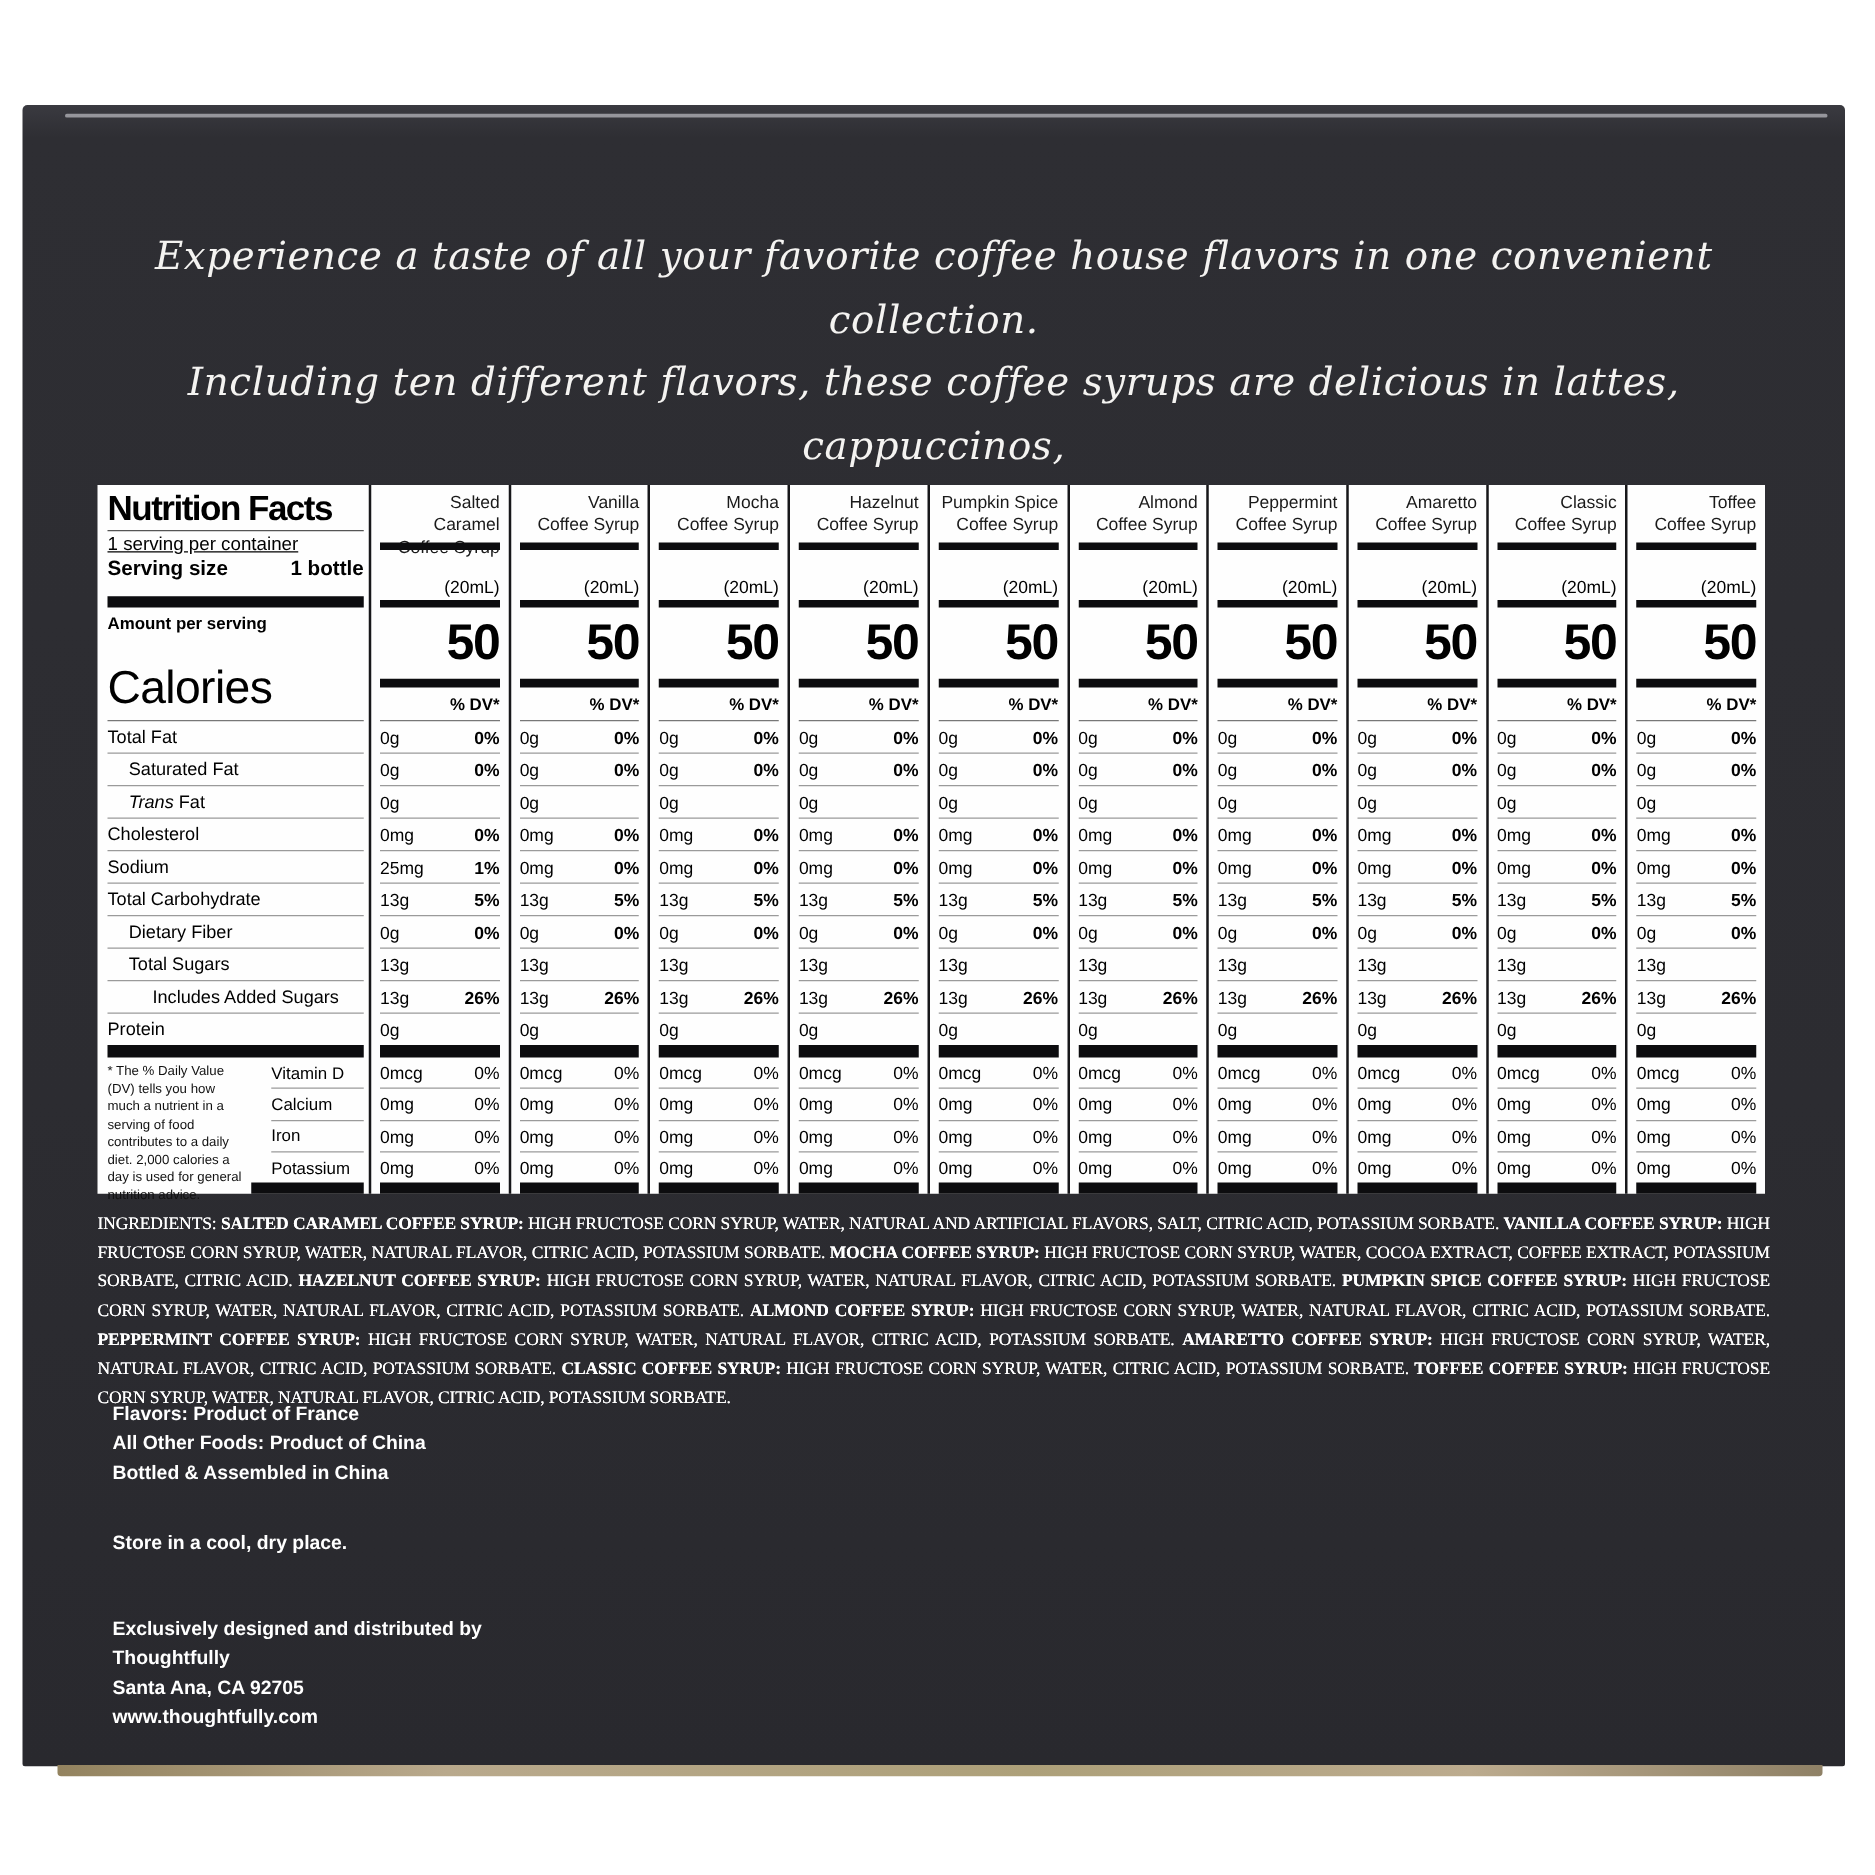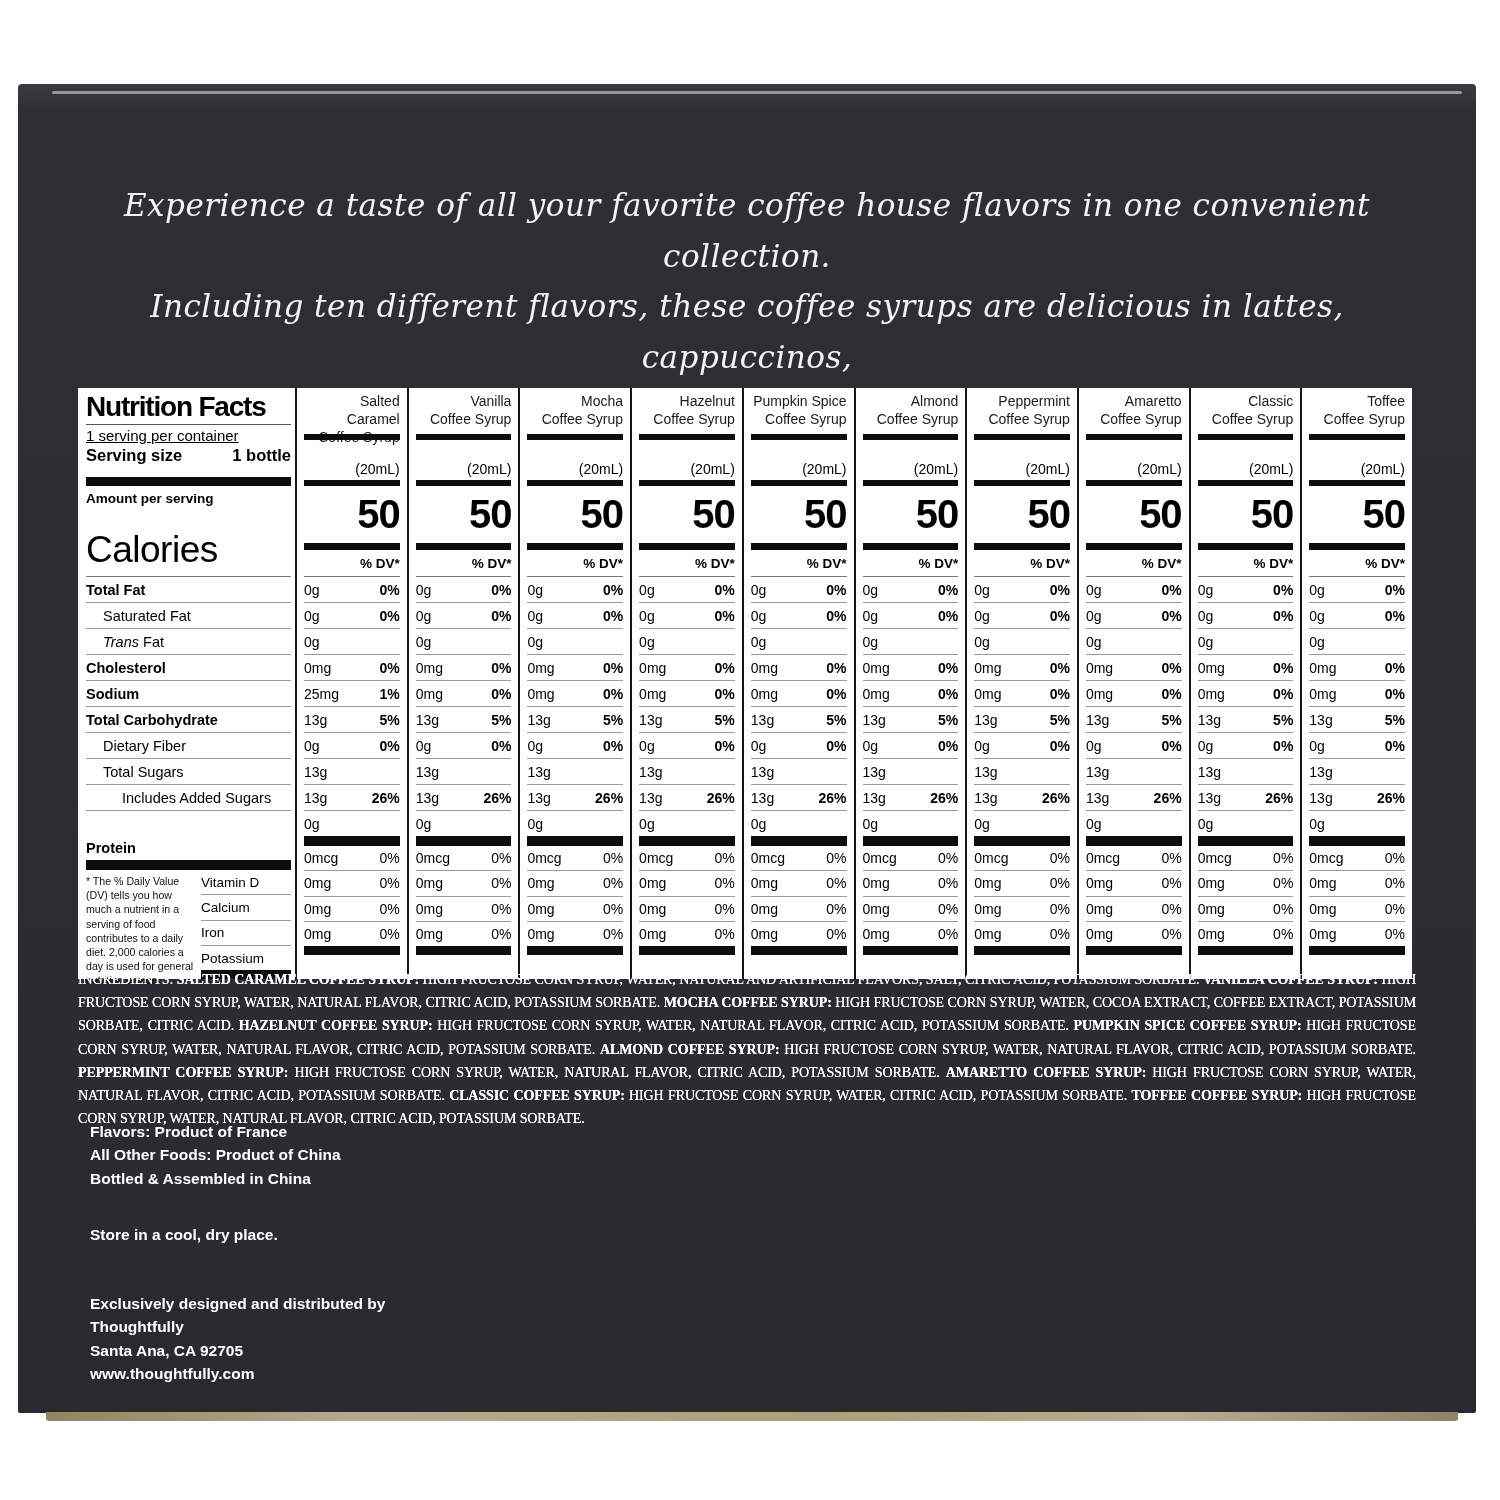--- a/index.html
+++ b/index.html
@@ -46,36 +46,36 @@
   .z-cal{height:64px;display:flex;flex-direction:column;}
   .amount-per{font-size:13.5px;font-weight:bold;padding-top:5px;}
   .calories-word{font-size:37px;font-weight:normal;letter-spacing:-.5px;line-height:1.1;margin-top:24px;}
   .fc-cal{flex:1;display:flex;align-items:center;justify-content:flex-end;
        font-size:40px;font-weight:bold;letter-spacing:-1px;}
   
   .z-dv{height:26px;display:flex;align-items:center;justify-content:flex-end;
        font-weight:bold;font-size:13.5px;border-bottom:1px solid #777;}
   
   .nrow{height:25px;display:flex;align-items:center;border-bottom:1px solid #9a9a9a;}
-  .nrow.no-line{border-bottom:none;margin-top:24px;}
+  .nrow.no-line{border-bottom:none;}
   .nlab{font-size:14.5px;}
-  .nlab.b{font-weight:bold;}
+  .nlab.b{font-weight:normal;}
   .nlab.i1{padding-left:17px;}
   .nlab.i2{padding-left:36px;}
   .vrow{height:25px;display:flex;align-items:center;justify-content:space-between;
        border-bottom:1px solid #9a9a9a;font-size:14px;}
   .vrow.no-line{border-bottom:none;}
   .vrow .dv{font-weight:bold;}
   .vrow.plain .dv{font-weight:normal;}
   
   .z-vit{height:109px;display:flex;}
   .footnote{flex:1;font-size:10.6px;line-height:1.34;padding:4px 6px 0 0;color:#111;}
   .vit-wrap{width:90px;display:flex;flex-direction:column;}
   .vname{height:25px;display:flex;align-items:center;border-bottom:1px solid #9a9a9a;
-       font-size:13.5px;}
+       font-size:13.5px;margin-left:16px;}
   .vname.no-line{border-bottom:none;}
   .z-vit-col{display:flex;flex-direction:column;}
   
   .ingredients{position:absolute;left:60px;width:1338px;top:884px;color:#fff;
        font-size:14px;line-height:1.66;text-align:justify;letter-spacing:-.1px;
        text-shadow:0 0 .35px #fff;font-family:Liberation Serif, serif;}
   .ingredients .ing-name{font-weight:bold;}
   
   .info{position:absolute;left:72px;top:1036px;color:#fff;font-size:15.5px;font-weight:bold;
        line-height:1.5;}

